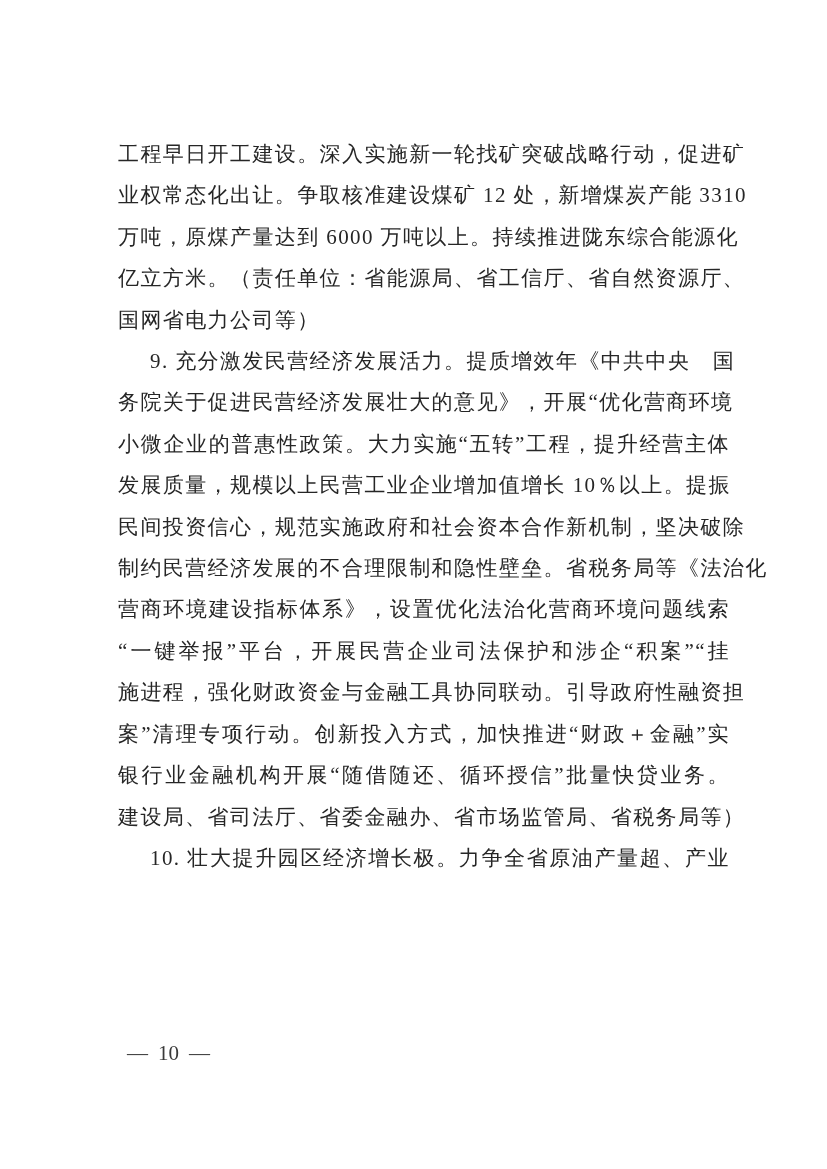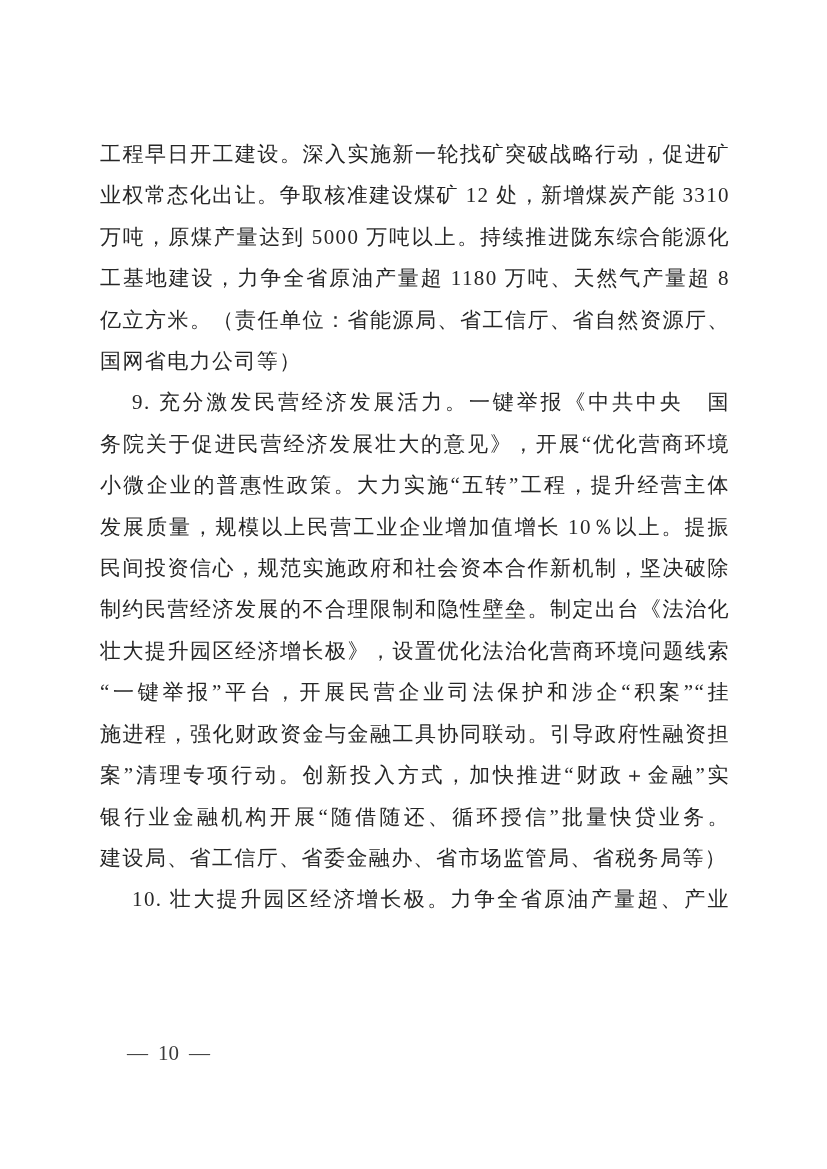--- a/index.html
+++ b/index.html
@@ -22,20 +22,21 @@
     top: 134px;
     width: 630px;
     font-size: 21px;
     line-height: 41.4px;
     letter-spacing: 1.4px;
   }
   .line {
     text-align: justify;
     text-align-last: justify;
     white-space: nowrap;
+    margin-left: 18px;
   }
   .line.last {
     text-align-last: left;
   }
   .line.indent {
     text-indent: 32px;
   }
   .line b {
     font-weight: 400;
   }
@@ -51,36 +52,35 @@
     letter-spacing: 0;
   }
 </style>
 </head>
 <body>
 
 <div class="page">
   <div class="doc-text">
       <div class="line"><span>工程早日开工建设。深入实施新一轮找矿突破战略行动，促进矿</span></div>
       <div class="line"><span>业权常态化出让。争取核准建设煤矿 12 处，新增煤炭产能 3310</span></div>
-      <div class="line"><span>万吨，原煤产量达到 5000 万吨以上。持续推进陇东综合能源化</span></div>
-      <div class="line"><span>工基地建设，力争全省原油产量超 1180 万吨、天然气产量超 8</span></div>
+      <div class="line"><span>万吨，原煤产量达到 6000 万吨以上。持续推进陇东综合能源化</span></div>
       <div class="line"><span>亿立方米。（责任单位：省能源局、省工信厅、省自然资源厅、</span></div>
       <div class="line last"><span>国网省电力公司等）</span></div>
-      <div class="line indent"><b>9. 充分激发民营经济发展活力。</b><span>一键举报《中共中央　国</span></div>
+      <div class="line indent"><b>9. 充分激发民营经济发展活力。</b><span>提质增效年《中共中央　国</span></div>
       <div class="line"><span>务院关于促进民营经济发展壮大的意见》，开展“优化营商环境</span></div>
       <div class="line"><span>小微企业的普惠性政策。大力实施“五转”工程，提升经营主体</span></div>
       <div class="line"><span>发展质量，规模以上民营工业企业增加值增长 10％以上。提振</span></div>
       <div class="line"><span>民间投资信心，规范实施政府和社会资本合作新机制，坚决破除</span></div>
-      <div class="line"><span>制约民营经济发展的不合理限制和隐性壁垒。制定出台《法治化</span></div>
-      <div class="line"><span>壮大提升园区经济增长极》，设置优化法治化营商环境问题线索</span></div>
+      <div class="line"><span>制约民营经济发展的不合理限制和隐性壁垒。省税务局等《法治化</span></div>
+      <div class="line"><span>营商环境建设指标体系》，设置优化法治化营商环境问题线索</span></div>
       <div class="line"><span>“一键举报”平台，开展民营企业司法保护和涉企“积案”“挂</span></div>
       <div class="line"><span>施进程，强化财政资金与金融工具协同联动。引导政府性融资担</span></div>
       <div class="line"><span>案”清理专项行动。创新投入方式，加快推进“财政＋金融”实</span></div>
       <div class="line"><span>银行业金融机构开展“随借随还、循环授信”批量快贷业务。</span></div>
-      <div class="line last"><span>建设局、省工信厅、省委金融办、省市场监管局、省税务局等）</span></div>
+      <div class="line last"><span>建设局、省司法厅、省委金融办、省市场监管局、省税务局等）</span></div>
       <div class="line indent"><b>10. 壮大提升园区经济增长极。</b><span>力争全省原油产量超、产业</span></div>
     </div>
   <div class="footer">
       <span>—</span>
       <span>10</span>
       <span>—</span>
     </div>
 </div>
 
 </body></html>

